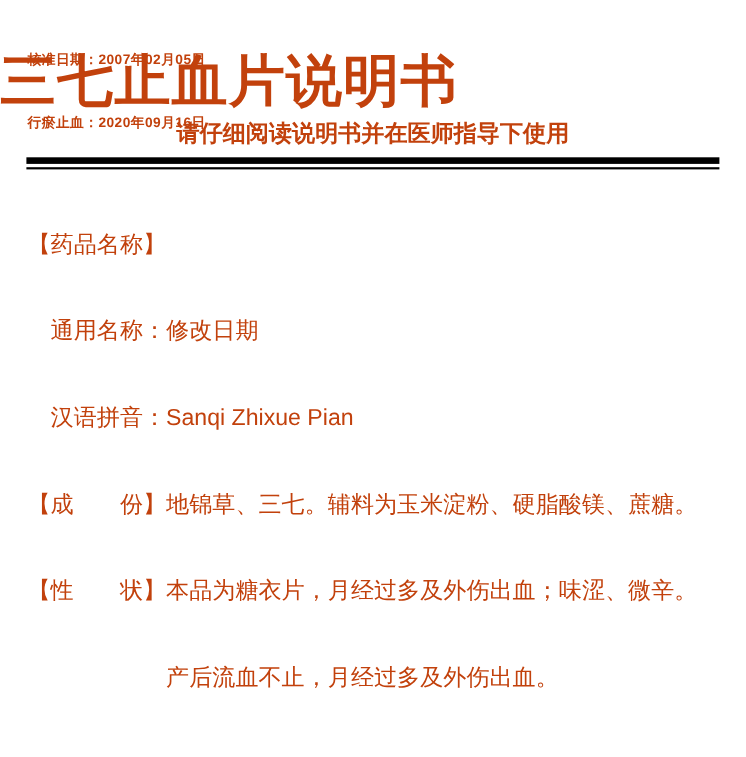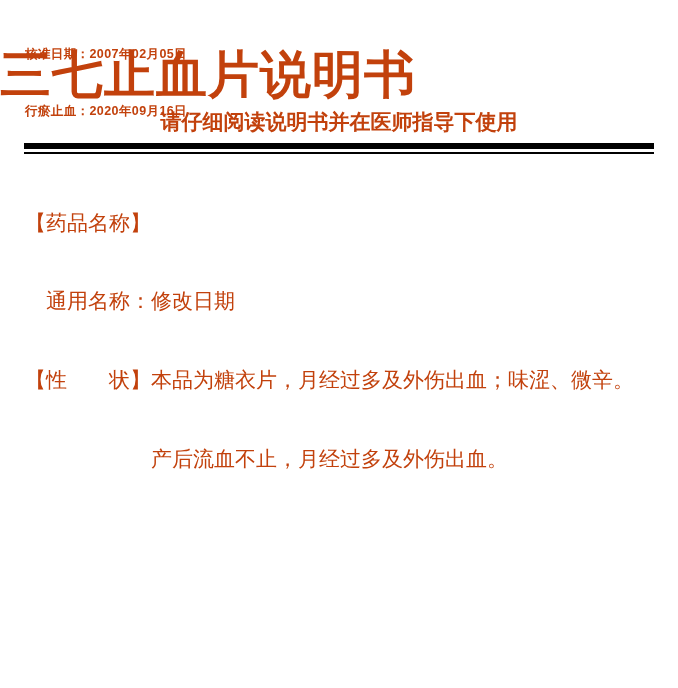--- a/index.html
+++ b/index.html
@@ -86,20 +86,22 @@
 
   <div class="title">三七止血片说明书</div>
 
   <div class="subtitle">请仔细阅读说明书并在医师指导下使用</div>
 
   <div class="double-rule"></div>
 
   <div class="content">
     <div class="line">【药品名称】</div>
     <div class="line">　通用名称：修改日期</div>
+    <div class="line">　汉语拼音：Sanqi Zhixue Pian</div>
+    <div class="line">【成　　份】地锦草、三七。辅料为玉米淀粉、硬脂酸镁、蔗糖。</div>
     <div class="line">【性　　状】本品为糖衣片，月经过多及外伤出血；味涩、微辛。</div>
     <div class="line">　　　　　　产后流血不止，月经过多及外伤出血。</div>
     
     
     
     
     
     
     
     

